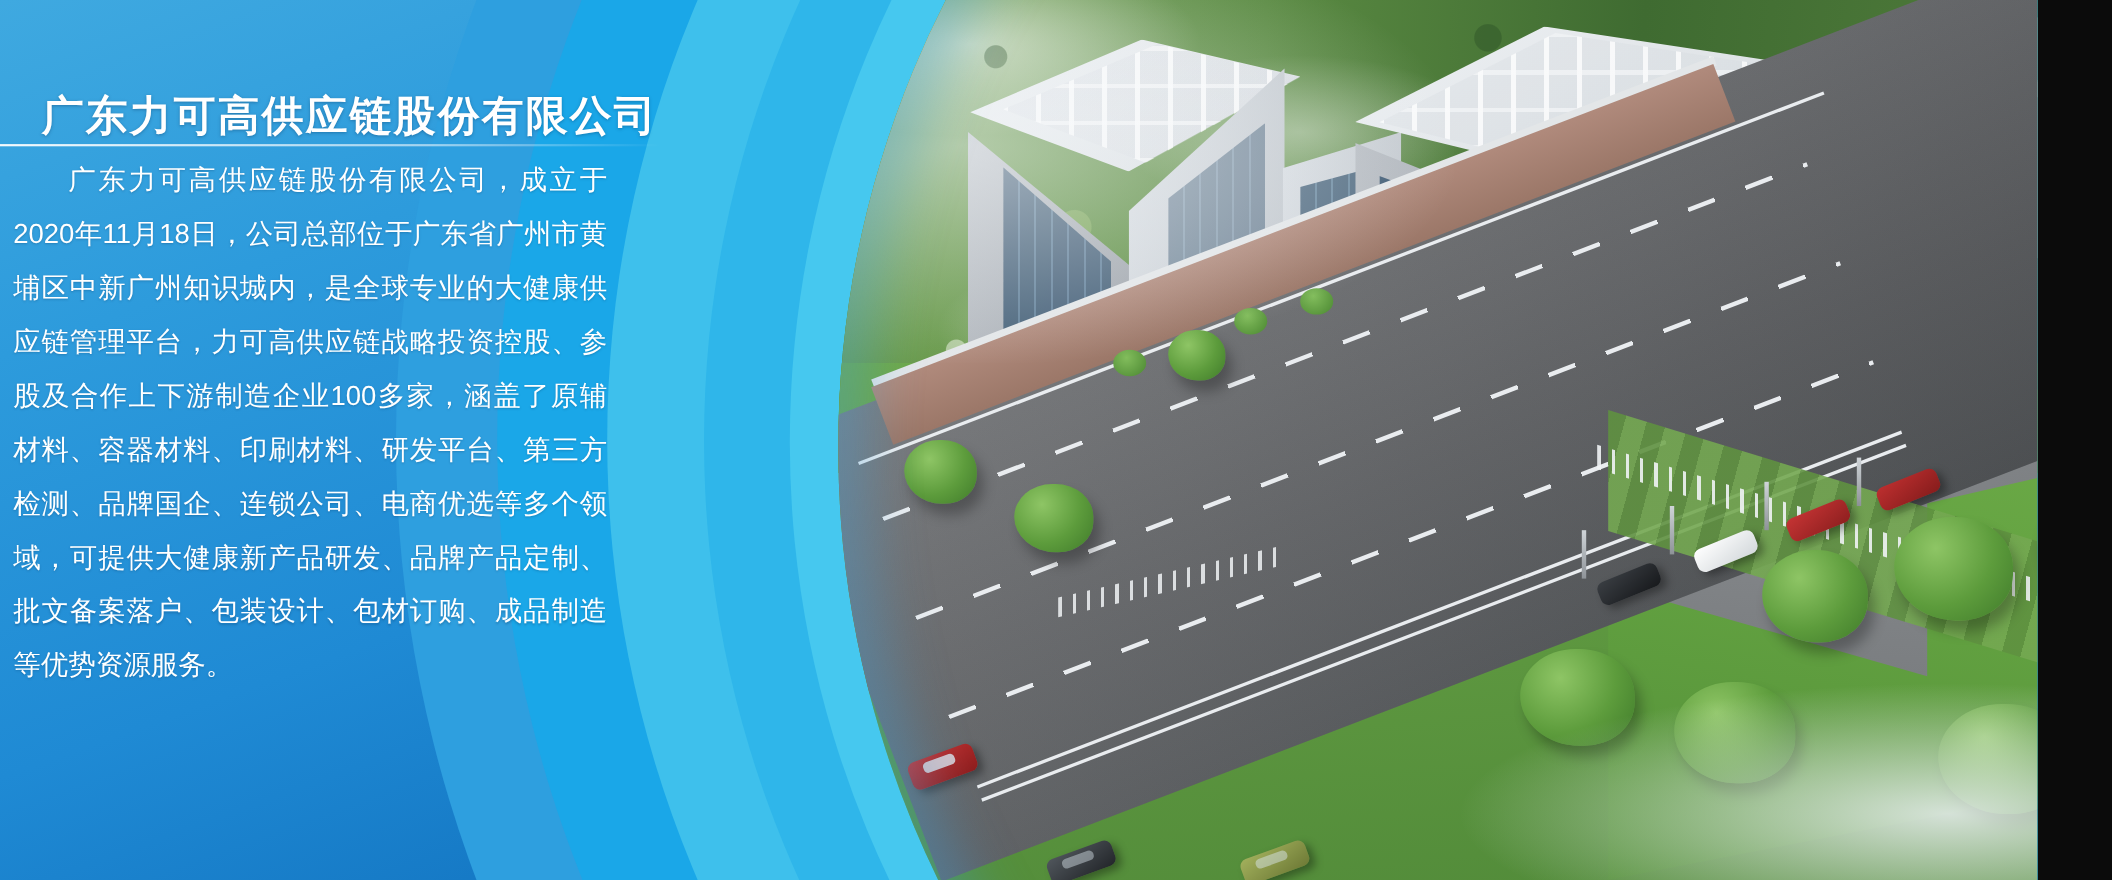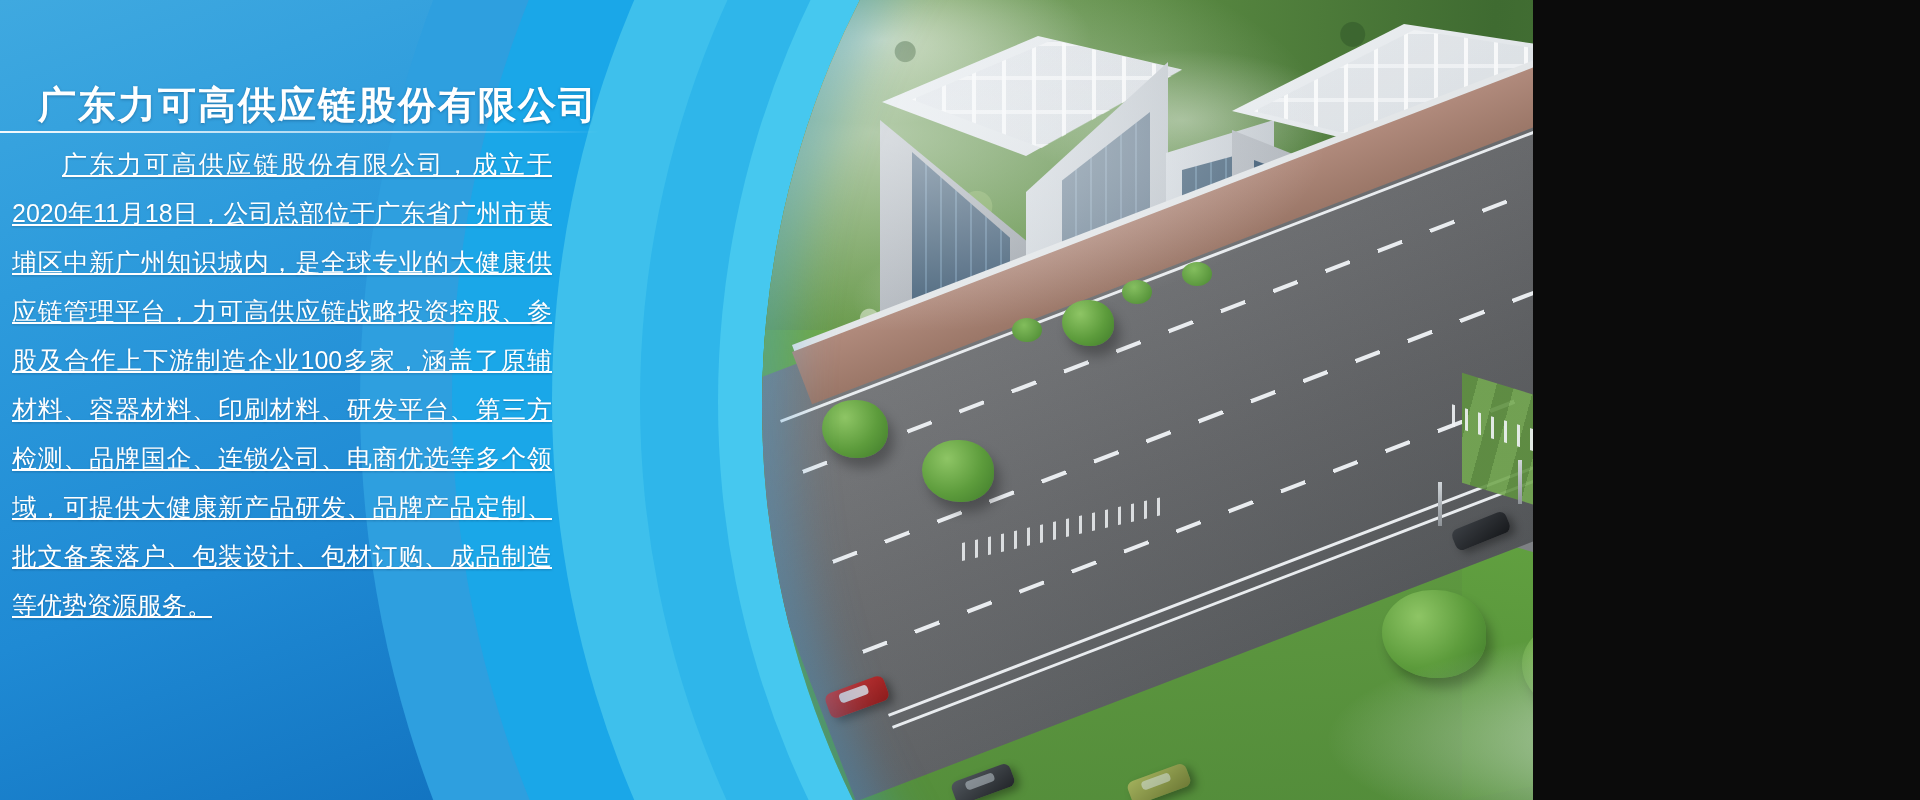--- a/index.html
+++ b/index.html
@@ -1,18 +1,18 @@
 <!DOCTYPE html>
 <html><head>
 <meta charset="utf-8">
 <style>
   html,body{margin:0;padding:0;background:#0b0b0b;}
   *{box-sizing:border-box;}
   #stage{
-    position:relative;width:1533px;height:800px;overflow:hidden;
+    position:relative;width:1852px;height:800px;overflow:hidden;
     font-family:"Liberation Sans","DejaVu Sans",sans-serif;
     background:linear-gradient(160deg,#3fa9e0 0%,#2d9bdc 22%,#1f8ad4 48%,#1273c0 72%,#0b5ea6 100%);
   }
 
   
   .arc{position:absolute;border-radius:50%;}
   #arcA{width:2260px;height:2260px;left:360px;top:-730px;background:#2e9fdf;}
   #arcB{width:2150px;height:2150px;left:452px;top:-676px;background:#1aa7e8;}
   #arcC{width:2028px;height:2028px;left:552px;top:-614px;background:#3ec0ec;}
   #arcD{width:1926px;height:1926px;left:640px;top:-562px;background:#2fb6ea;}
@@ -118,21 +118,21 @@
     text-shadow:0 1px 3px rgba(0,40,80,.35);white-space:nowrap;
   }
   #rule{position:absolute;left:0;top:131px;width:600px;height:2px;
     background:linear-gradient(90deg,rgba(255,255,255,.95) 0%,rgba(255,255,255,.55) 65%,rgba(255,255,255,0) 100%);}
   #body{position:absolute;left:12px;top:140px;width:540px;}
   #body p{
     margin:0;color:#ffffff;font-size:25px;line-height:49px;
     text-align:justify;text-justify:inter-ideograph;
     text-shadow:0 1px 2px rgba(0,45,85,.28);
   }
-  #body p.indent{text-indent:2em;text-decoration:underline;}
+  #body p.indent{text-indent:2em;}
 </style>
 </head>
 <body>
 
 <div id="stage">
 
   <div class="arc" id="arcA"></div>
   <div class="arc" id="arcB"></div>
   <div class="arc" id="arcC"></div>
   <div class="arc" id="arcD"></div>

